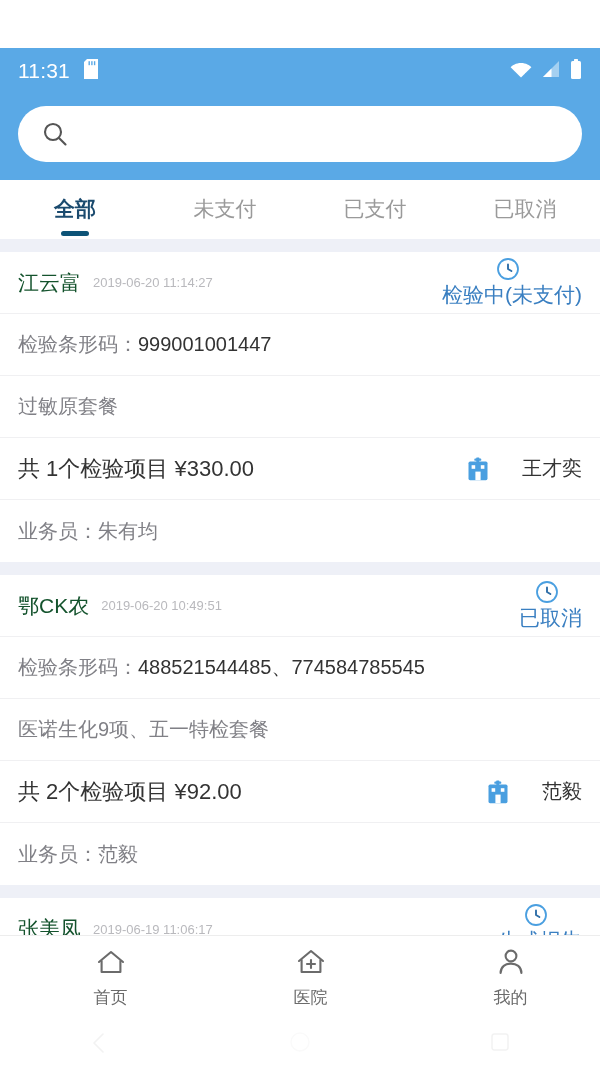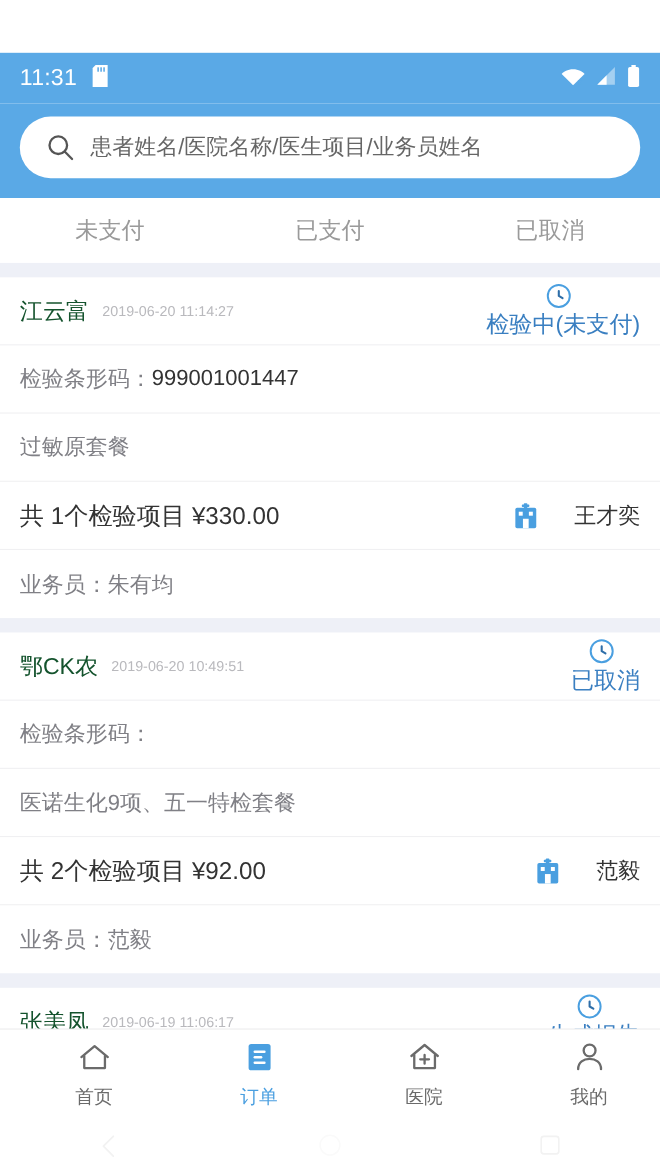--- a/index.html
+++ b/index.html
@@ -287,25 +287,28 @@
   </div>
 
   <div class="search-header">
     <div class="search-bar">
       <span class="sicon">
         <svg width="26" height="26" viewBox="0 0 26 26">
           <circle cx="11" cy="11" r="8" fill="none" stroke="#555555" stroke-width="2.1"></circle>
           <line x1="17" y1="17" x2="23.5" y2="23.5" stroke="#555555" stroke-width="2.1" stroke-linecap="round"></line>
         </svg>
       </span>
-      <input class="search-input" type="text" placeholder="患者姓名/医院名称/医生项目/业务员姓名" value="" style="">
     </div>
   </div>
 
   <div class="tabs">
+    <div class="tab active">
+      <span>全部</span>
+      <span class="underline"></span>
+    </div>
     <div class="tab">
       <span>未支付</span>
 
     </div>
     <div class="tab">
       <span>已支付</span>
 
     </div>
     <div class="tab">
       <span>已取消</span>
@@ -372,20 +375,21 @@
               <circle cx="12" cy="12" r="10" fill="none" stroke="#4a9fe0" stroke-width="1.8"></circle>
               <circle cx="12" cy="12" r="6.6" fill="#ffffff"></circle>
               <path d="M12 7.5 L12 12 L15.4 14" fill="none" stroke="#2e6ea8" stroke-width="1.9" stroke-linecap="round" stroke-linejoin="round"></path>
             </svg>
           </span>
           <span>已取消</span>
         </span>
       </div>
       <div class="row">
         <span class="label-text">检验条形码：</span>
+        <span class="value-dark">488521544485、774584785545</span>
       </div>
       <div class="row">
         <span class="label-text">医诺生化9项、五一特检套餐</span>
       </div>
       <div class="row">
         <span class="summary">共 2个检验项目 ¥92.00</span>
         <span class="doctor">
           <span class="hicon">
             <svg width="22" height="24" viewBox="0 0 22 24">
               <rect x="9.2" y="0.5" width="3.2" height="4.4" rx="0.6" fill="#4a9fe0"></rect>
@@ -428,31 +432,20 @@
   <div class="bottom-nav">
     <div class="nav-item">
       <span>
         <svg width="30" height="28" viewBox="0 0 30 28">
           <path d="M3 14 L15 4 L27 14" fill="none" stroke="#6b6b6b" stroke-width="2.1" stroke-linejoin="round" stroke-linecap="round"></path>
           <path d="M5.6 13 L5.6 24 L24.4 24 L24.4 13" fill="none" stroke="#6b6b6b" stroke-width="2.1" stroke-linejoin="round" stroke-linecap="round"></path>
         </svg>
       </span>
       <span class="nav-label">首页</span>
     </div>
-    <div class="nav-item active">
-      <span>
-        <svg width="28" height="28" viewBox="0 0 28 28">
-          <rect x="4" y="2" width="20" height="24" rx="2.4" fill="#4a9fe0"></rect>
-          <rect x="8.5" y="8" width="11" height="2.2" rx="1.1" fill="#ffffff"></rect>
-          <rect x="8.5" y="13" width="8" height="2.2" rx="1.1" fill="#ffffff"></rect>
-          <rect x="8.5" y="18" width="11" height="2.2" rx="1.1" fill="#ffffff"></rect>
-        </svg>
-      </span>
-      <span class="nav-label">订单</span>
-    </div>
     <div class="nav-item">
       <span>
         <svg width="30" height="28" viewBox="0 0 30 28">
           <path d="M3 13 L15 3 L27 13" fill="none" stroke="#6b6b6b" stroke-width="2.1" stroke-linejoin="round" stroke-linecap="round"></path>
           <path d="M5.6 12 L5.6 24 L24.4 24 L24.4 12" fill="none" stroke="#6b6b6b" stroke-width="2.1" stroke-linejoin="round" stroke-linecap="round"></path>
           <line x1="15" y1="12" x2="15" y2="20" stroke="#6b6b6b" stroke-width="2.1" stroke-linecap="round"></line>
           <line x1="11" y1="16" x2="19" y2="16" stroke="#6b6b6b" stroke-width="2.1" stroke-linecap="round"></line>
         </svg>
       </span>
       <span class="nav-label">医院</span>

